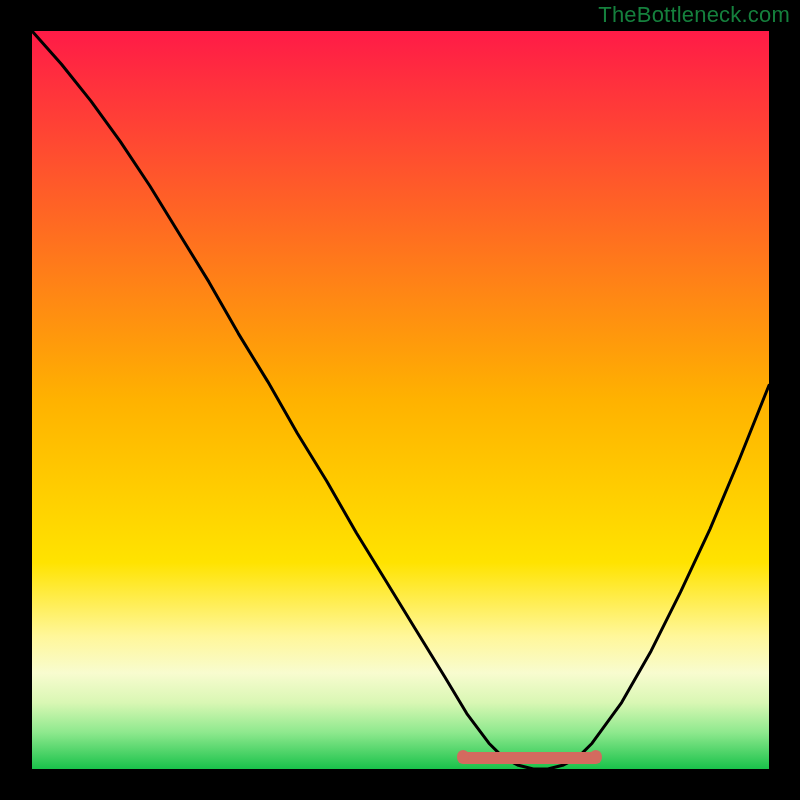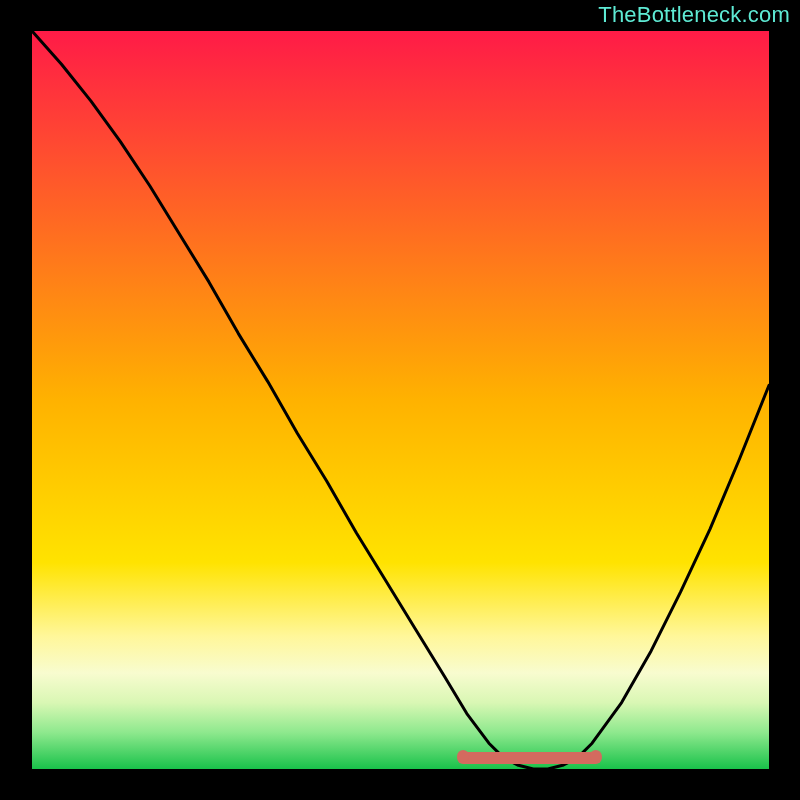--- a/index.html
+++ b/index.html
@@ -16,21 +16,21 @@
     height: 800px;
   }
   svg {
     display: block;
   }
   .watermark {
     position: absolute;
     top: 4px;
     right: 10px;
     font: 22px/1 Arial, Helvetica, sans-serif;
-    color: #5eead4;
+    color: #15803d;
     letter-spacing: 0.2px;
     user-select: none;
   }
 </style>
 </head>
 <body>
 
 <div class="stage">
   <svg id="svg" width="800" height="800" viewBox="0 0 800 800">
       <rect x="0" y="0" width="800" height="800" fill="#000000"></rect>

